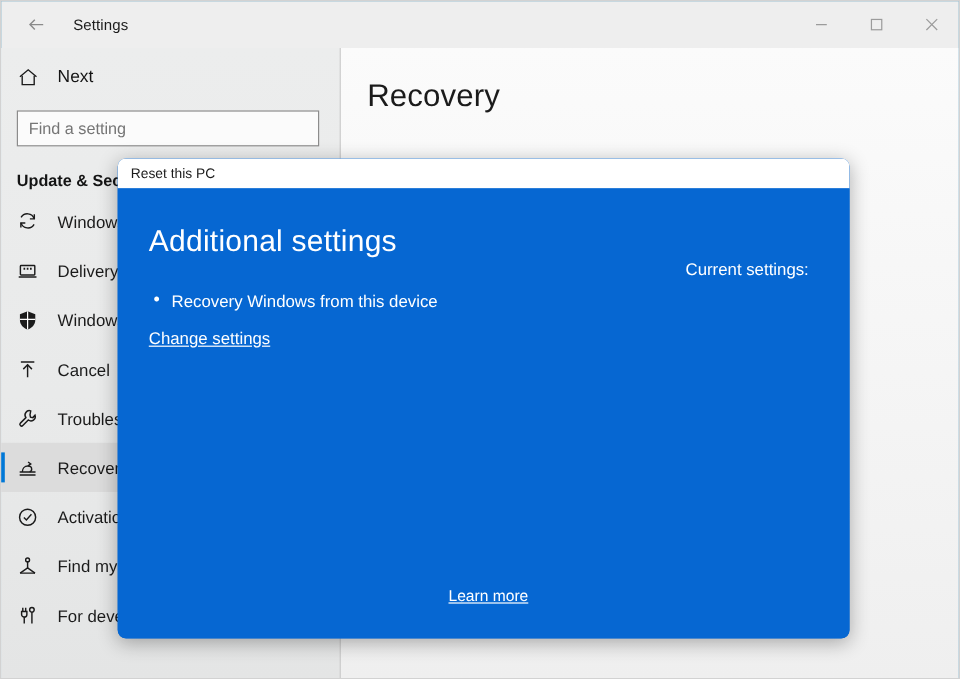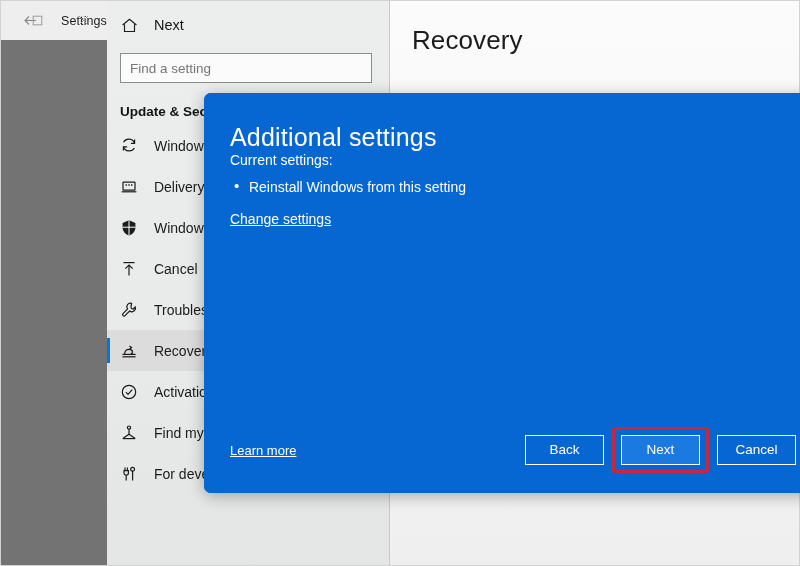--- a/index.html
+++ b/index.html
@@ -18,24 +18,24 @@
     height: 566px;
     background: #f2f2f2;
     overflow: hidden;
   }
 
   
   .window {
     position: absolute;
     left: 0; top: 0;
     width: 800px; height: 566px;
-    background: #737373;
+    background: #0369a1;
     border: 1px solid #d2d2d2;
     display: flex;
-    flex-direction: row;
+    flex-direction: column;
   }
 
   .titlebar {
     position: relative;
     height: 39px;
     min-height: 39px;
     background: #eeeeee;
     display: flex;
     align-items: center;
   }
@@ -202,20 +202,21 @@
   .dlg-h1 {
     font-size: 25px;
     font-weight: normal;
     color: #ffffff;
     letter-spacing: .2px;
   }
   .dlg-sub {
     font-size: 14px;
     color: #ffffff;
     margin-bottom: 9px;
+    text-align: right;
   }
   .dlg-list {
     list-style: none;
     margin: 0 0 13px 4px;
   }
   .dlg-list li {
     font-size: 14px;
     color: #ffffff;
     position: relative;
     padding-left: 15px;
@@ -441,38 +442,33 @@
           </span>
           <span class="lbl">For developers</span>
         </div>
       </div>
 
       <div class="content">
         <div class="page-title">Recovery</div>
       </div>
 
       <div class="dialog">
+        <div class="dlg-titlebar">
+          <span class="t">Reset this PC</span>
+        </div>
 
         <div class="dlg-body">
           <div class="dlg-h1">Additional settings</div>
           <div class="dlg-sub">Current settings:</div>
           <ul class="dlg-list">
-            <li>Reinstall Windows from this setting</li>
+            <li>Recovery Windows from this device</li>
           </ul>
           <a class="dlg-link">Change settings</a>
 
           <div class="dlg-footer">
             <a class="learn-more">Learn more</a>
-            <div class="btn-row">
-              <button class="dlg-btn">Back</button>
-              <span class="btn-next-wrap">
-                <button class="dlg-btn primary">Next</button>
-                <span class="hl-box"></span>
-              </span>
-              <button class="dlg-btn">Cancel</button>
-            </div>
           </div>
         </div>
       </div>
 
     </div>
   </div>
 </div>
 
 </body></html>

